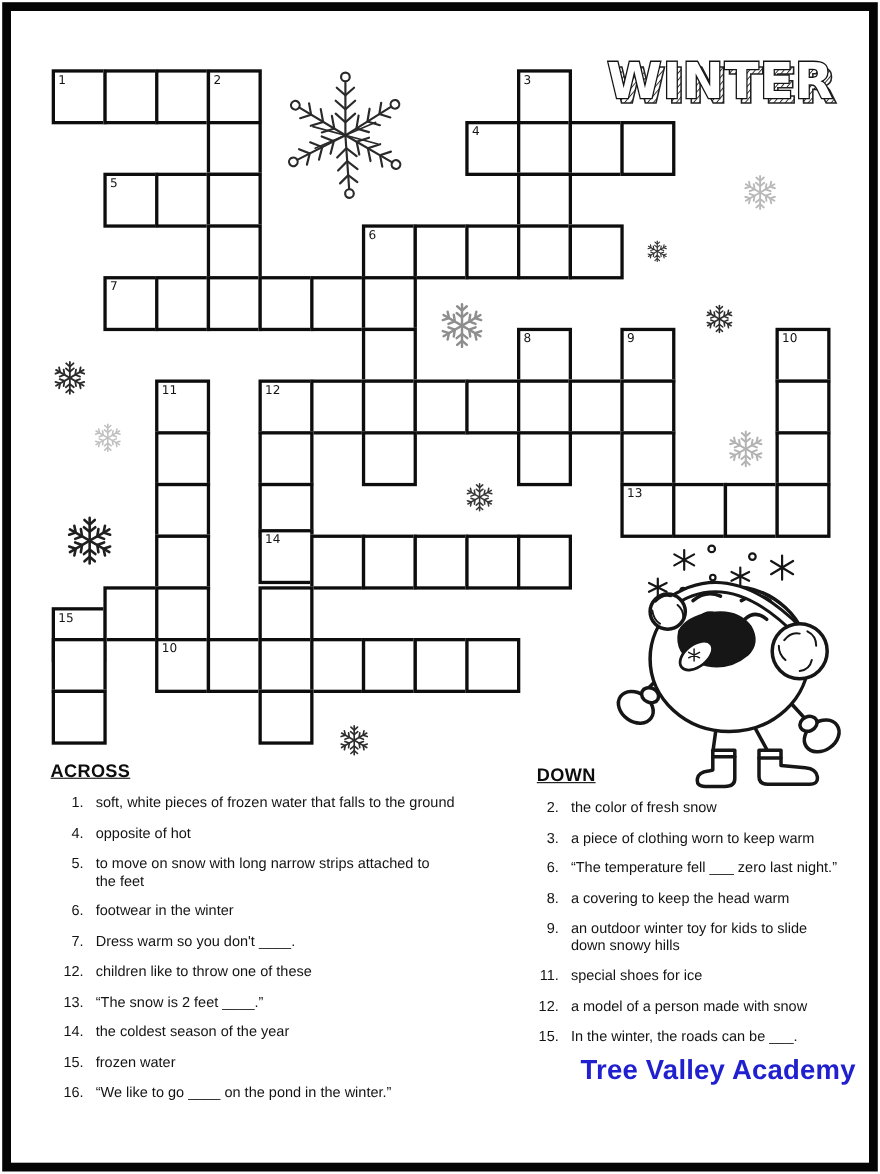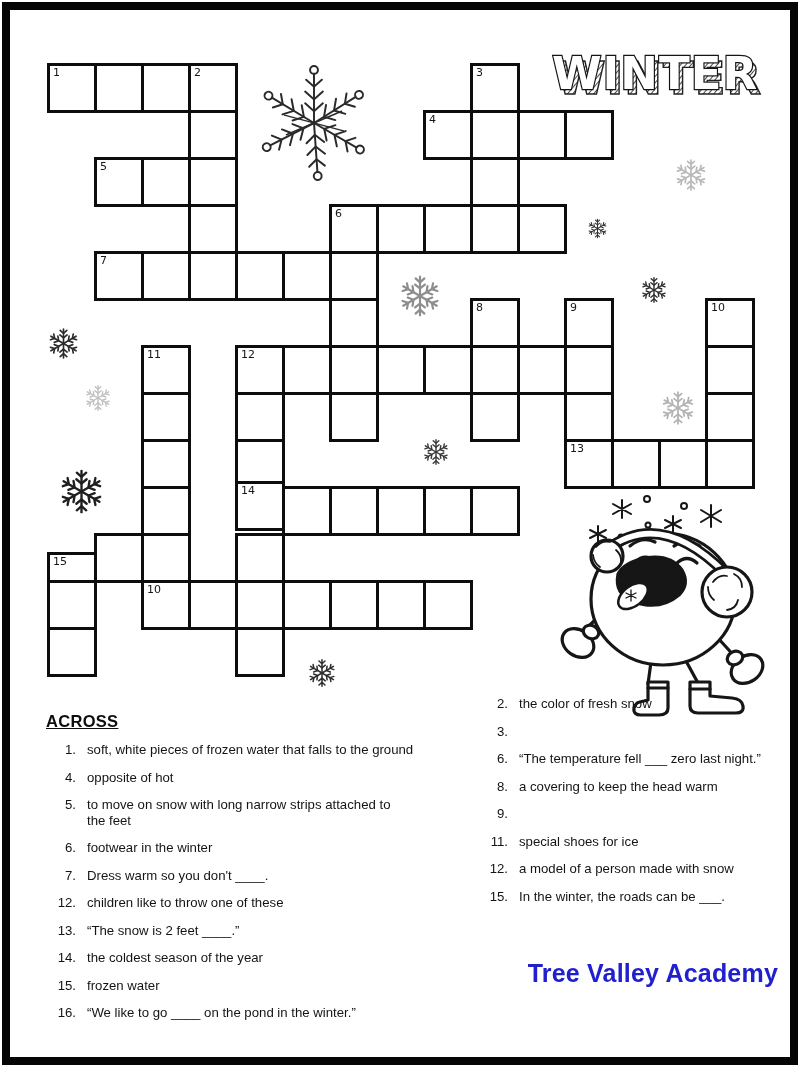--- a/index.html
+++ b/index.html
@@ -25,21 +25,21 @@
   }
 
   
   .flake { position:absolute; pointer-events:none; z-index:3; }
 
   
   .character { position:absolute; left:548px; top:492px; width:232px; height:236px; z-index:6; }
 
   
   .clues { position:absolute; z-index:10; color:#141414; }
-  #across-section { left:46px; top:712px; width:372px; }
+  #across-section { left:46px; top:692px; width:372px; }
   #down-section  { left:478px; top:696px; width:312px; }
   .clues h2 {
     margin:0 0 11px 0; font-size:16.5px; font-weight:bold; color:#0d0d0d;
     text-decoration:underline; letter-spacing:0.3px;
   }
   #down-section h2 { margin-left:10px; }
   .clues ol { list-style:none; margin:0; padding:0; }
   .clues li { display:flex; margin-bottom:12px; font-size:13.2px; line-height:15.5px; }
   .cnum { flex:0 0 30px; width:30px; text-align:right; margin-right:11px; }
   .ctext { white-space:pre-line; }
@@ -389,38 +389,42 @@
         <span class="ctext">frozen water</span>
       </li>
       <li>
         <span class="cnum">16.</span>
         <span class="ctext">“We like to go ____ on the pond in the winter.”</span>
       </li>
     </ol>
 </section>
 
 <section class="clues" id="down-section">
+  <h2>DOWN</h2>
   <ol id="down-list">
       <li>
         <span class="cnum">2.</span>
         <span class="ctext">the color of fresh snow</span>
       </li>
       <li>
         <span class="cnum">3.</span>
+        <span class="ctext">a piece of clothing worn to keep warm</span>
       </li>
       <li>
         <span class="cnum">6.</span>
         <span class="ctext">“The temperature fell ___ zero last night.”</span>
       </li>
       <li>
         <span class="cnum">8.</span>
         <span class="ctext">a covering to keep the head warm</span>
       </li>
       <li>
         <span class="cnum">9.</span>
+        <span class="ctext">an outdoor winter toy for kids to slide
+down snowy hills</span>
       </li>
       <li>
         <span class="cnum">11.</span>
         <span class="ctext">special shoes for ice</span>
       </li>
       <li>
         <span class="cnum">12.</span>
         <span class="ctext">a model of a person made with snow</span>
       </li>
       <li>

